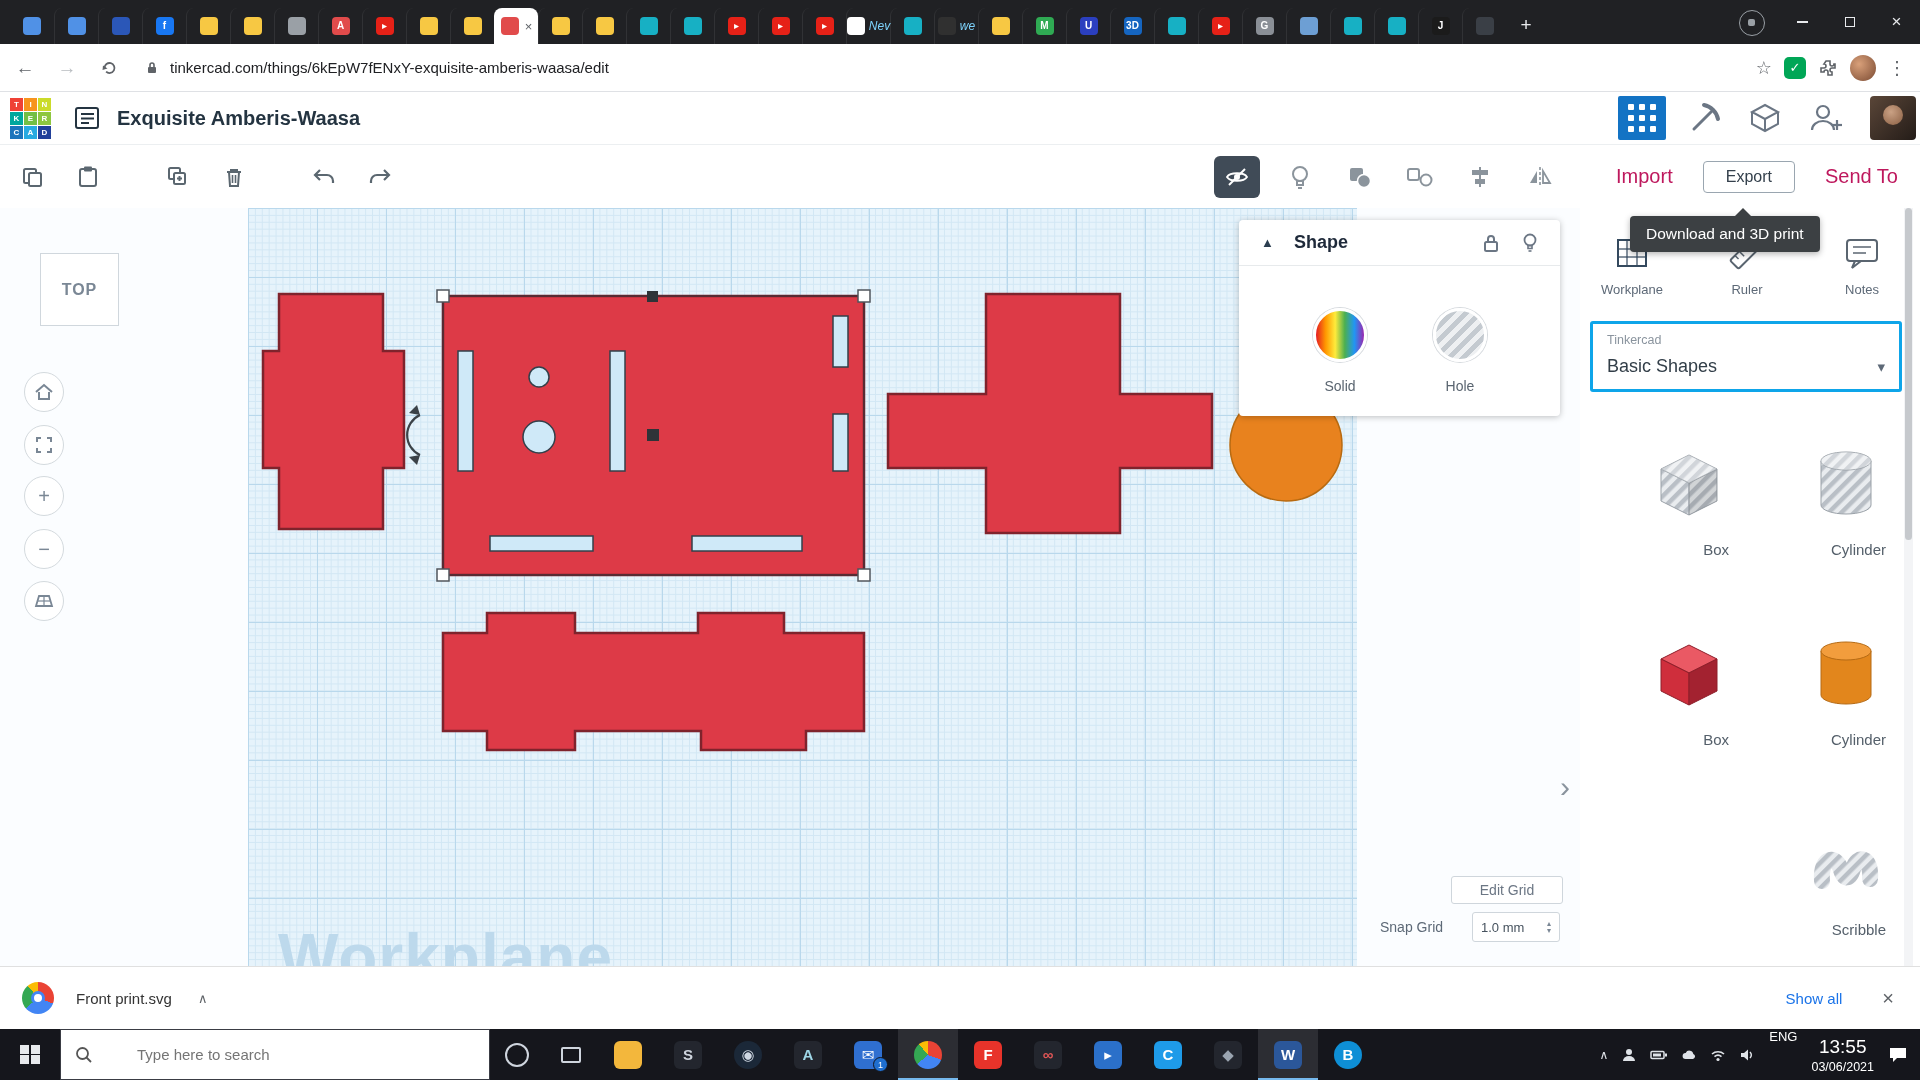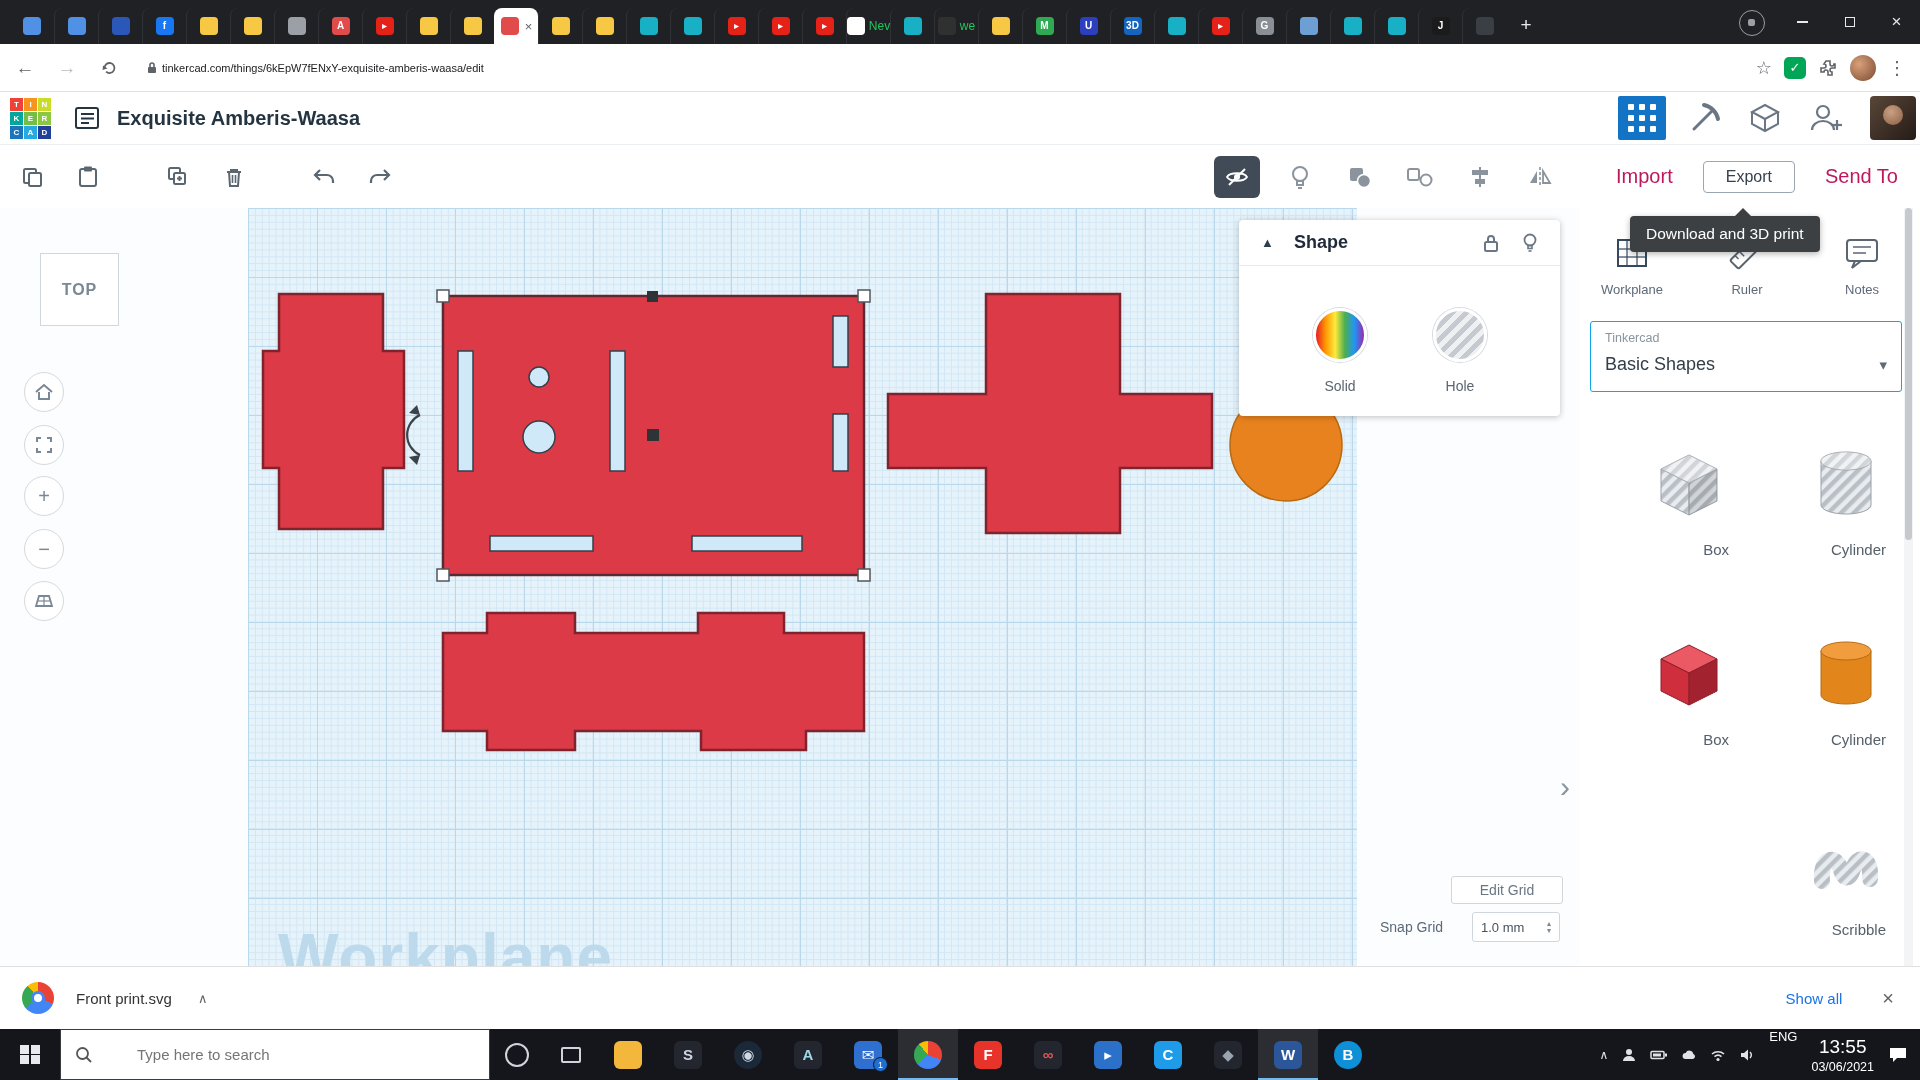--- a/index.html
+++ b/index.html
@@ -8,40 +8,40 @@
   #screen { position:relative; width:1920px; height:1080px; background:#fff; overflow:hidden; }
 
   
   .tabstrip { position:absolute; left:0; top:0; width:1920px; height:44px; background:#202124; display:flex; align-items:flex-end; }
   .tabs { display:flex; align-items:flex-end; height:44px; padding-left:10px; }
   .tab { position:relative; width:44px; height:36px; display:flex; align-items:center; justify-content:center; gap:4px; border-radius:8px 8px 0 0; }
   .tab + .tab { border-left:1px solid rgba(255,255,255,0.08); }
   .tab.active { background:#fff; }
   .fav { width:18px; height:18px; border-radius:4px; display:flex; align-items:center; justify-content:center; flex:none; }
   .fav-ch { color:#fff; font-size:10px; font-weight:bold; line-height:1; }
-  .tab-label { color:#22c55e; font-size:12px; white-space:nowrap; }
+  .tab-label { color:#7dd3fc; font-size:12px; white-space:nowrap;font-style:italic; }
   .tab-label:empty { display:none; }
   .tab-close { display:none; color:#5f6368; font-size:13px; margin-left:2px; }
   .tab.active .tab-close { display:block; }
   .newtab { width:28px; height:28px; margin:0 0 5px 6px; color:#e8eaed; font-size:19px; display:flex; align-items:center; justify-content:center; border-radius:50%; }
   .ts-spacer { flex:1; }
   .media-btn { width:26px; height:26px; border:1.5px solid #9aa0a6; border-radius:50%; margin:0 14px 8px 0; position:relative; }
   .media-btn::after { content:""; position:absolute; left:8px; top:8px; width:7px; height:7px; background:#9aa0a6; border-radius:2px; }
   .win-controls { display:flex; height:44px; }
   .win-btn { width:47px; height:44px; display:flex; align-items:center; justify-content:center; color:#e8eaed; font-size:17px; }
   .minimize-glyph { width:11px; height:1.5px; background:#e8eaed; }
   .maximize-glyph { width:10px; height:10px; border:1.5px solid #e8eaed; }
   .win-close { background:transparent; }
 
   
   .addressbar { position:absolute; left:0; top:44px; width:1920px; height:48px; background:#fff; border-bottom:1px solid #dfe1e5; display:flex; align-items:center; }
   .nav-ic { width:34px; height:34px; display:flex; align-items:center; justify-content:center; font-size:19px; color:#5f6368; margin-left:8px; border-radius:50%; }
   .nav-ic.disabled { color:#b8bcc0; }
   .url-zone { display:flex; align-items:center; margin-left:18px; flex:1; }
-  .url-text { font-size:11px; color:#202124; margin-left:2px; }
+  .url-text { font-size:15px; color:#202124; margin-left:10px; }
   .ab-right { display:flex; align-items:center; gap:12px; margin-right:14px; }
   .ext-green { width:22px; height:22px; background:#00a656; border-radius:5px; color:#fff; font-size:13px; display:flex; align-items:center; justify-content:center; }
   .ab-avatar { width:26px; height:26px; border-radius:50%; background:radial-gradient(circle at 35% 35%, #d9a07a, #7a4a32); }
   .star { font-size:18px; color:#5f6368; }
   .kebab { font-size:18px; color:#5f6368; letter-spacing:0; }
 
   
   .appheader { position:absolute; left:0; top:92px; width:1920px; height:53px; background:#fff; display:flex; align-items:center; border-bottom:1px solid #eceff1; }
   .tk-logo { display:grid; grid-template-columns:repeat(3,13px); grid-auto-rows:13px; gap:1px; margin-left:10px; }
   .tile { display:flex; align-items:center; justify-content:center; color:#fff; font-size:8px; font-weight:bold; }
@@ -106,21 +106,21 @@
   .lbl-solid { left:74px; } .lbl-hole { left:194px; }
   .toast { position:absolute; left:1239px; top:241px; width:321px; height:53px; background:var(--toast-bg); border-radius:3px; display:flex; align-items:center; color:#fff; }
   .toast-text { margin-left:26px; font-size:17px; flex:1; }
   .toast-help { width:26px; height:26px; border:2px solid rgba(255,255,255,0.9); border-radius:50%; display:flex; align-items:center; justify-content:center; font-size:14px; margin-right:22px; }
 
   
   .sidebar { position:absolute; left:1580px; top:208px; width:340px; height:758px; background:#fff; }
   .tool-item { position:absolute; top:24px; width:90px; text-align:center; }
   .tool-item .t-label { font-size:13px; color:#5d6977; margin-top:6px; }
   .tool-wp { left:7px; } .tool-ruler { left:122px; } .tool-notes { left:237px; }
-  .dd-box { position:absolute; left:10px; top:113px; width:312px; height:71px; border:1px solid #0ea5e9; border-radius:3px; background:#fff; }
+  .dd-box { position:absolute; left:10px; top:113px; width:312px; height:71px; border:3px solid #0ea5e9; border-radius:3px; background:#fff; }
   .dd-brand { position:absolute; left:14px; top:9px; font-size:12.5px; color:#8a949e; }
   .dd-value { position:absolute; left:14px; top:32px; font-size:18px; color:#323e48; }
   .dd-caret { position:absolute; right:14px; top:34px; font-size:15px; color:#5d6977; }
   .shape-item { position:absolute; width:120px; text-align:right; }
   .shape-item .s-label { font-size:15px; color:#55606b; margin-top:8px; }
   .r1 { top:235px; } .r2 { top:425px; } .r3 { top:615px; }
   .c1 { left:29px; } .c2 { left:186px; }
   .sb-scroll { position:absolute; left:324px; top:0; width:9px; height:758px; background:#f3f4f6; }
   .sb-thumb { position:absolute; left:1px; top:0; width:7px; height:332px; background:#c6c9cd; border-radius:4px; }
 

